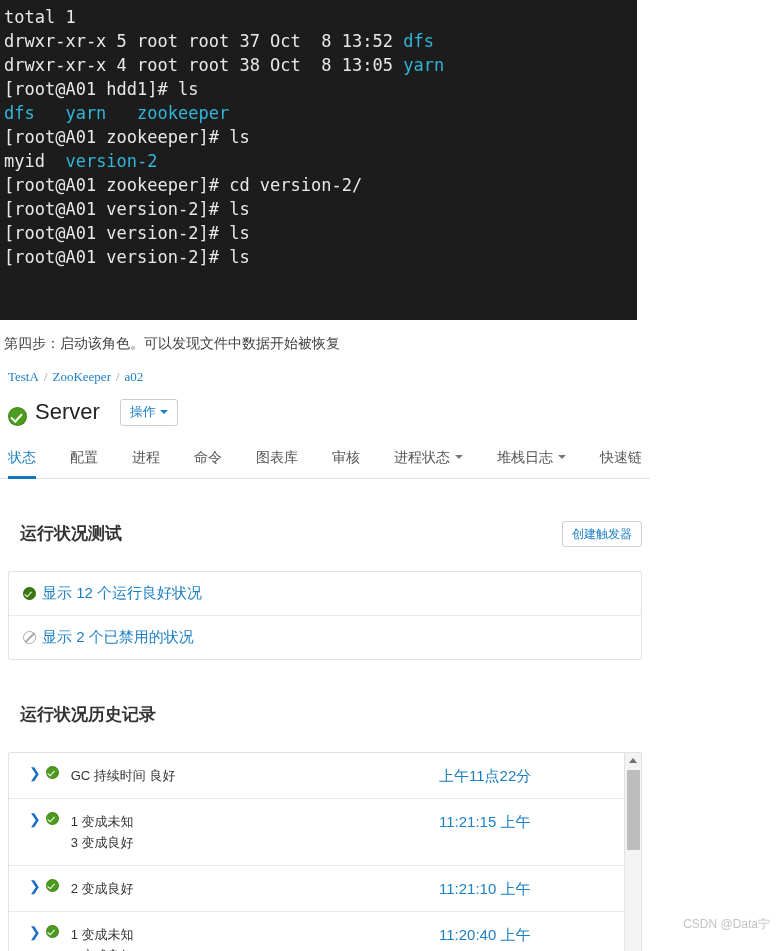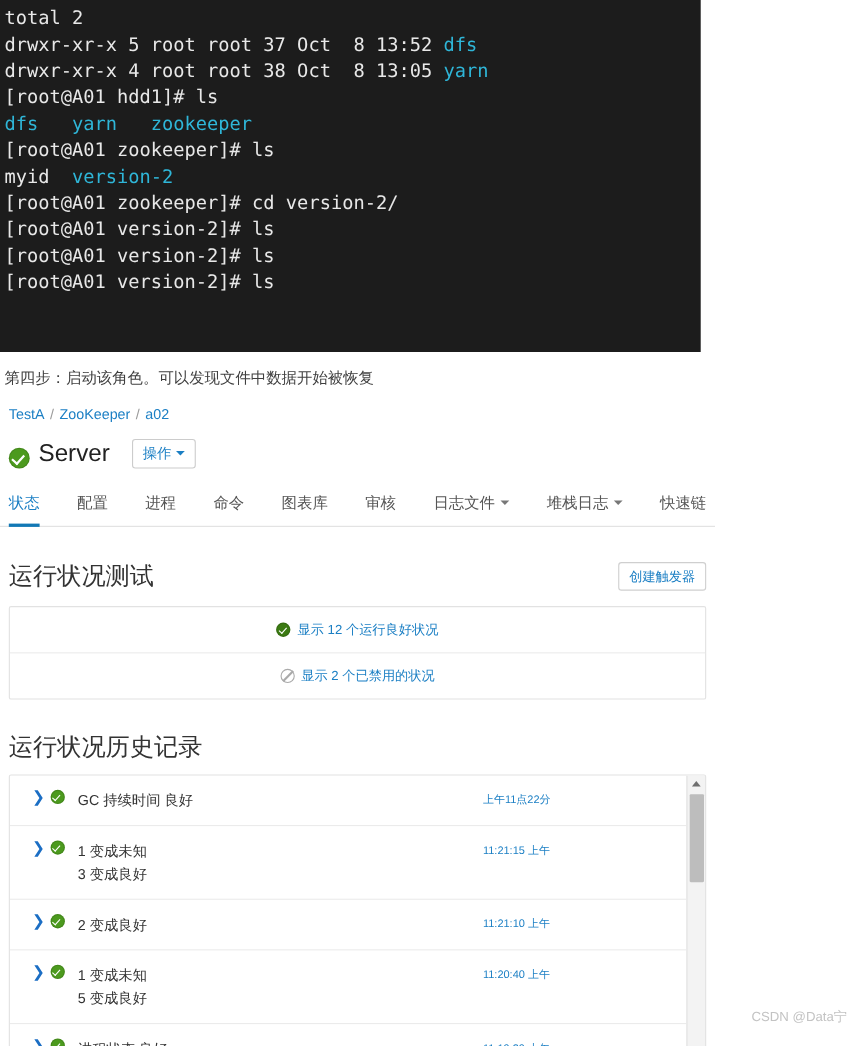--- a/index.html
+++ b/index.html
@@ -55,20 +55,21 @@
     position: absolute;
     left: 0;
     top: 368px;
     width: 776px;
   }
   .breadcrumb {
     padding: 0 0 0 8px;
     font-size: 13px;
     line-height: 18px;
     color: #1b7fc4;
+    font-family: Liberation Serif, serif;
   }
   .breadcrumb a {
     color: #1b7fc4;
     text-decoration: none;
   }
   .breadcrumb .sep {
     color: #9a9a9a;
     margin: 0 5px;
   }
 
@@ -205,24 +206,24 @@
     padding-right: 8px;
   }
   .section-head {
     display: flex;
     align-items: center;
     justify-content: space-between;
     margin-top: 32px;
     margin-bottom: 14px;
   }
   .section-title {
-    font-size: 22px;
+    font-size: 17px;
     color: #333333;
-    font-weight: normal;
-    margin: 0;
+    font-weight: bold;
+    margin: 12px;
     line-height: 22px;
   }
   .btn-small {
     border: 1px solid #cfcfcf;
     background: #ffffff;
     border-radius: 3px;
     font-size: 12px;
     color: #1b7fc4;
     padding: 5px 9px;
     cursor: pointer;
@@ -235,23 +236,22 @@
   .panel {
     border: 1px solid #e2e2e2;
     border-radius: 2px;
     background: #ffffff;
   }
   .panel-row {
     display: flex;
     align-items: center;
     gap: 6px;
     padding: 12px 14px;
-    font-size: 12px;
+    font-size: 15px;
     border-bottom: 1px solid #ebebeb;
-    justify-content: center;
   }
   .panel-row:last-child { border-bottom: none; }
   .panel-row a {
     color: #1b7fc4;
     text-decoration: none;
     cursor: pointer;
   }
 
   
   .history-wrap {
@@ -289,21 +289,21 @@
   .hist-text {
     flex: 1 1 auto;
     font-size: 13px;
     color: #333333;
     line-height: 21px;
   }
   .hist-text .l2 { display: block; }
   .hist-time {
     flex: 0 0 auto;
     width: 175px;
-    font-size: 10px;
+    font-size: 15px;
     color: #1b7fc4;
     line-height: 21px;
   }
 
   
   .scrollbar {
     position: absolute;
     right: 0;
     top: 0;
     bottom: 0;
@@ -349,21 +349,21 @@
     font-size: 12px;
     color: #c3c3c3;
     white-space: nowrap;
   }
 </style>
 </head>
 <body>
 
 <div class="terminal">
   <div id="term-body">
-      <div class="term-line"><span>total 2</span></div>
+      <div class="term-line"><span>total 1</span></div>
       <div class="term-line"><span>drwxr-xr-x 5 root root 37 Oct  8 13:52 </span><span class="cy">dfs</span></div>
       <div class="term-line"><span>drwxr-xr-x 4 root root 38 Oct  8 13:05 </span><span class="cy">yarn</span></div>
       <div class="term-line"><span>[root@A01 hdd1]# ls</span></div>
       <div class="term-line"><span class="cy">dfs   yarn   zookeeper</span></div>
       <div class="term-line"><span>[root@A01 zookeeper]# ls</span></div>
       <div class="term-line"><span>myid  </span><span class="cy">version-2</span></div>
       <div class="term-line"><span>[root@A01 zookeeper]# cd version-2/</span></div>
       <div class="term-line"><span>[root@A01 version-2]# ls</span></div>
       <div class="term-line"><span>[root@A01 version-2]# ls</span></div>
       <div class="term-line"><span>[root@A01 version-2]# ls</span></div>
@@ -384,21 +384,21 @@
     <button class="btn-action"><span>操作</span><span class="caret"></span></button>
   </div>
 
   <div class="tabs" id="tabs">
       <div class="tab active"><span>状态</span></div>
       <div class="tab"><span>配置</span></div>
       <div class="tab"><span>进程</span></div>
       <div class="tab"><span>命令</span></div>
       <div class="tab"><span>图表库</span></div>
       <div class="tab"><span>审核</span></div>
-      <div class="tab"><span>日志文件</span><span class="caret"></span></div>
+      <div class="tab"><span>进程状态</span><span class="caret"></span></div>
       <div class="tab"><span>堆栈日志</span><span class="caret"></span></div>
       <div class="tab"><span>快速链</span></div>
     </div>
 
   <div class="section">
     <div class="section-head">
       <h2 class="section-title">运行状况测试</h2>
       <button class="btn-small">创建触发器</button>
     </div>
     <div class="panel" id="health-panel">

